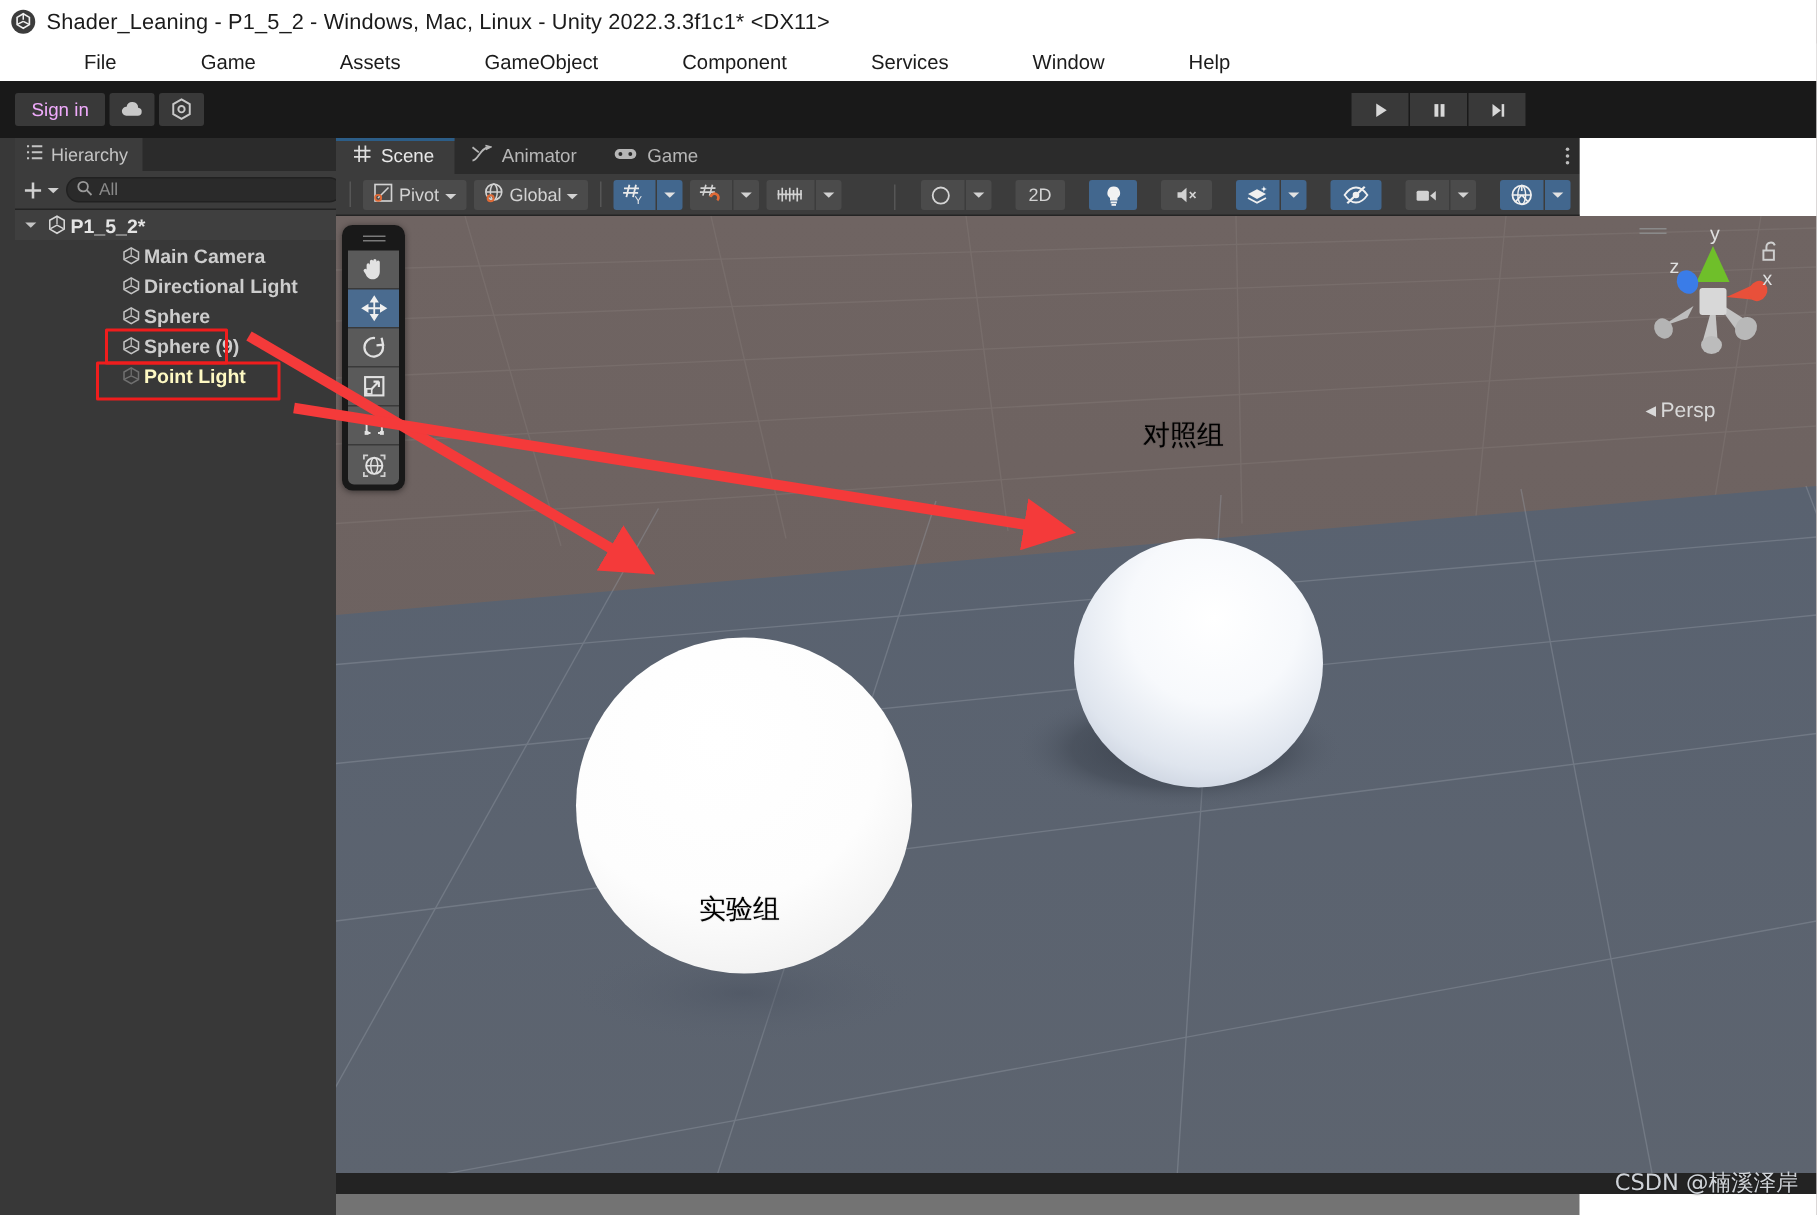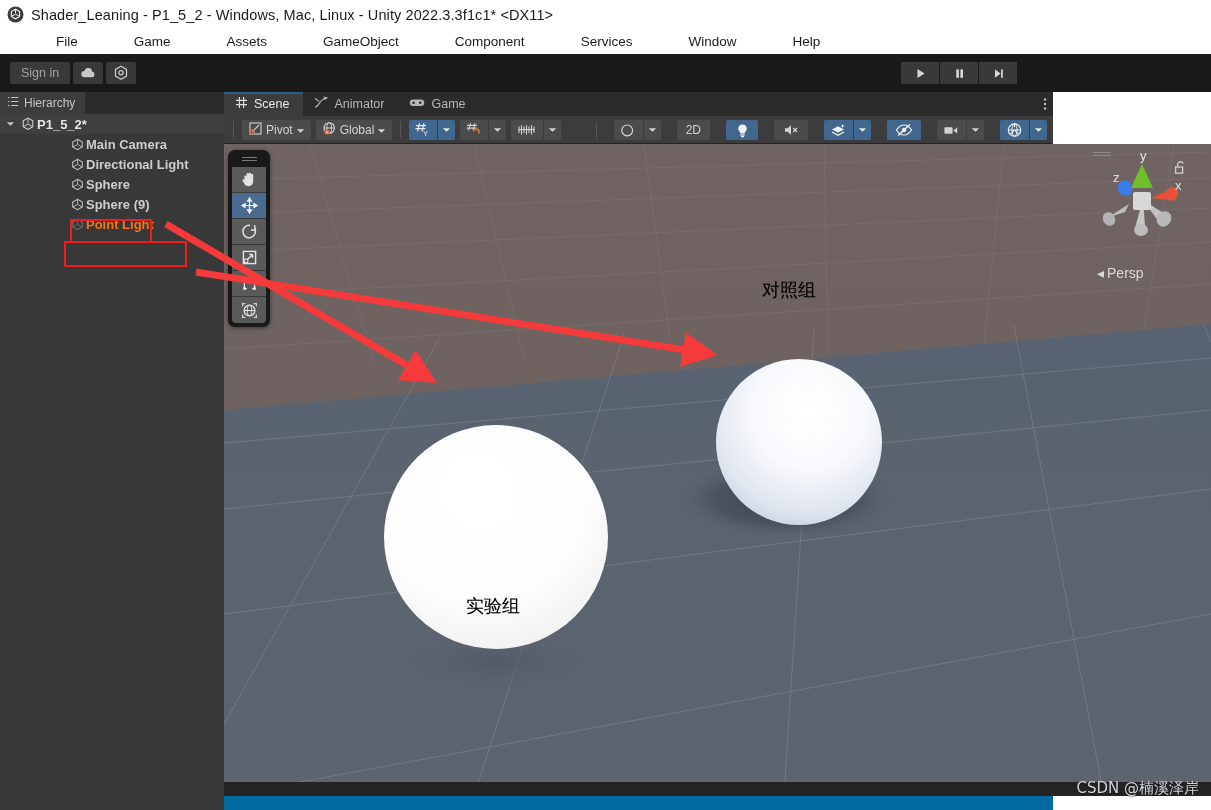--- a/index.html
+++ b/index.html
@@ -37,34 +37,35 @@
   .top-toolbar {
     position: absolute; left: 0; top: 54px; width: 1211px; height: 38px;
     background: #191919; display: flex; align-items: center;
   }
   .signin-group { display: flex; align-items: center; margin-left: 10px; gap: 3px; }
   .tb-btn {
     background: #393939; border: none; height: 22px; border-radius: 2px;
     color: #b4b4b4; font-size: 12.5px; display: flex; align-items: center;
     justify-content: center; cursor: pointer;
   }
-  .tb-btn.signin { padding: 4px 11px; color: #a3a3a3; }
+  .tb-btn.signin { padding: 4px 11px; color: #f0abfc; }
   .tb-btn.icon-btn { width: 30px; }
   .play-group {
     position: absolute; left: 901px; top: 8px; display: flex; gap: 1px;
   }
   .play-btn {
     width: 38px; height: 22px; background: #393939; border: none;
     display: flex; align-items: center; justify-content: center; cursor: pointer;
   }
 
   
   .hierarchy-panel {
     position: absolute; left: 0; top: 92px; width: 252px; height: 718px;
     background: #383838;
+    padding-left: 10px;
   }
   .panel-tabrow {
     height: 22px; background: #2b2b2b; display: flex; align-items: stretch;
     position: relative;
   }
   .panel-tab {
     background: #3c3c3c; display: flex; align-items: center; gap: 5px;
     padding: 0 10px 0 7px; font-size: 12px; color: #c4c4c4; cursor: pointer;
   }
   .tabrow-right {
@@ -87,32 +88,32 @@
     flex: 1; background: transparent; border: none; outline: none;
     color: #b4b4b4; font-size: 11.5px; font-family: "Liberation Sans", sans-serif;
   }
   .search-box input::placeholder { color: #8a8a8a; }
   .hier-tree { position: relative; padding-top: 0; font-weight: bold; }
   .tree-row {
     height: 20px; display: flex; align-items: center; font-size: 13px;
     color: #cdcdcd; position: relative; cursor: pointer; padding-left: 6px;
   }
   .tree-row.scene-root { background: #3f3f3f; color: #e4e4e4; }
-  .tree-row.dim { color: #f97316; }
+  .tree-row.dim { color: #fef9c3; }
   .tree-row .twisty { width: 13px; color: #c4c4c4; font-size: 9px; }
   .tree-row .obj-ico { width: 18px; display: flex; justify-content: center; }
   .tree-row .row-kebab {
     position: absolute; right: 7px; top: 0; height: 20px;
     display: flex; align-items: center;
   }
 
   
   .scene-panel {
     position: absolute; left: 224px; top: 92px; width: 829px; height: 718px;
-    background: #0369a1;
+    background: #737373;
   }
   .scene-tabrow {
     height: 24px; background: #2b2b2b; display: flex; align-items: stretch;
     position: relative;
   }
   .scene-tab {
     display: flex; align-items: center; gap: 6px; padding: 0 14px 0 11px;
     font-size: 12.5px; color: #b6b6b6; cursor: pointer; position: relative;
   }
   .scene-tab.active { background: #3c3c3c; color: #e8e8e8; }
@@ -292,20 +293,45 @@
         <span>
           <svg width="4" height="14" viewBox="0 0 4 14">
             <circle cx="2" cy="2.5" r="1.2" fill="#bdbdbd"></circle>
             <circle cx="2" cy="7" r="1.2" fill="#bdbdbd"></circle>
             <circle cx="2" cy="11.5" r="1.2" fill="#bdbdbd"></circle>
           </svg>
         </span>
       </div>
     </div>
 
+    <div class="hier-toolbar">
+      <div class="plus-btn">
+        <svg width="14" height="14" viewBox="0 0 14 14">
+          <path d="M7 1.6v10.8M1.6 7h10.8" stroke="#d0d0d0" stroke-width="1.7"></path>
+        </svg>
+        <svg width="9" height="6" viewBox="0 0 9 6">
+          <path d="M0.8 1.3 L4.5 4.8 L8.2 1.3 Z" fill="#d0d0d0"></path>
+        </svg>
+      </div>
+      <div class="search-box">
+        <span>
+          <svg width="11" height="11" viewBox="0 0 11 11">
+            <circle cx="4.4" cy="4.4" r="3.2" fill="none" stroke="#9a9a9a" stroke-width="1.2"></circle>
+            <path d="M6.8 6.8 L10 10" stroke="#9a9a9a" stroke-width="1.2"></path>
+          </svg>
+        </span>
+        <input type="text" placeholder="All" style="">
+      </div>
+      <span>
+        <svg width="15" height="15" viewBox="0 0 15 15">
+          <rect x="1.2" y="1.2" width="12.6" height="12.6" rx="2" fill="none" stroke="#bdbdbd" stroke-width="1.2"></rect>
+          <path d="M4.6 10.4 L10.2 4.8 M10.2 4.8 H6.9 M10.2 4.8 V8.1" stroke="#bdbdbd" stroke-width="1.2" fill="none"></path>
+        </svg>
+      </span>
+    </div>
 
     <div class="hier-tree">
       <div class="tree-row scene-root">
         <span class="twisty">
           <svg width="9" height="6" viewBox="0 0 9 6">
               <path d="M0.8 1.3 L4.5 4.8 L8.2 1.3 Z" fill="#c4c4c4"></path>
             </svg>
         </span>
         <span class="obj-ico">
           <svg width="14" height="14" viewBox="0 0 16 16">

